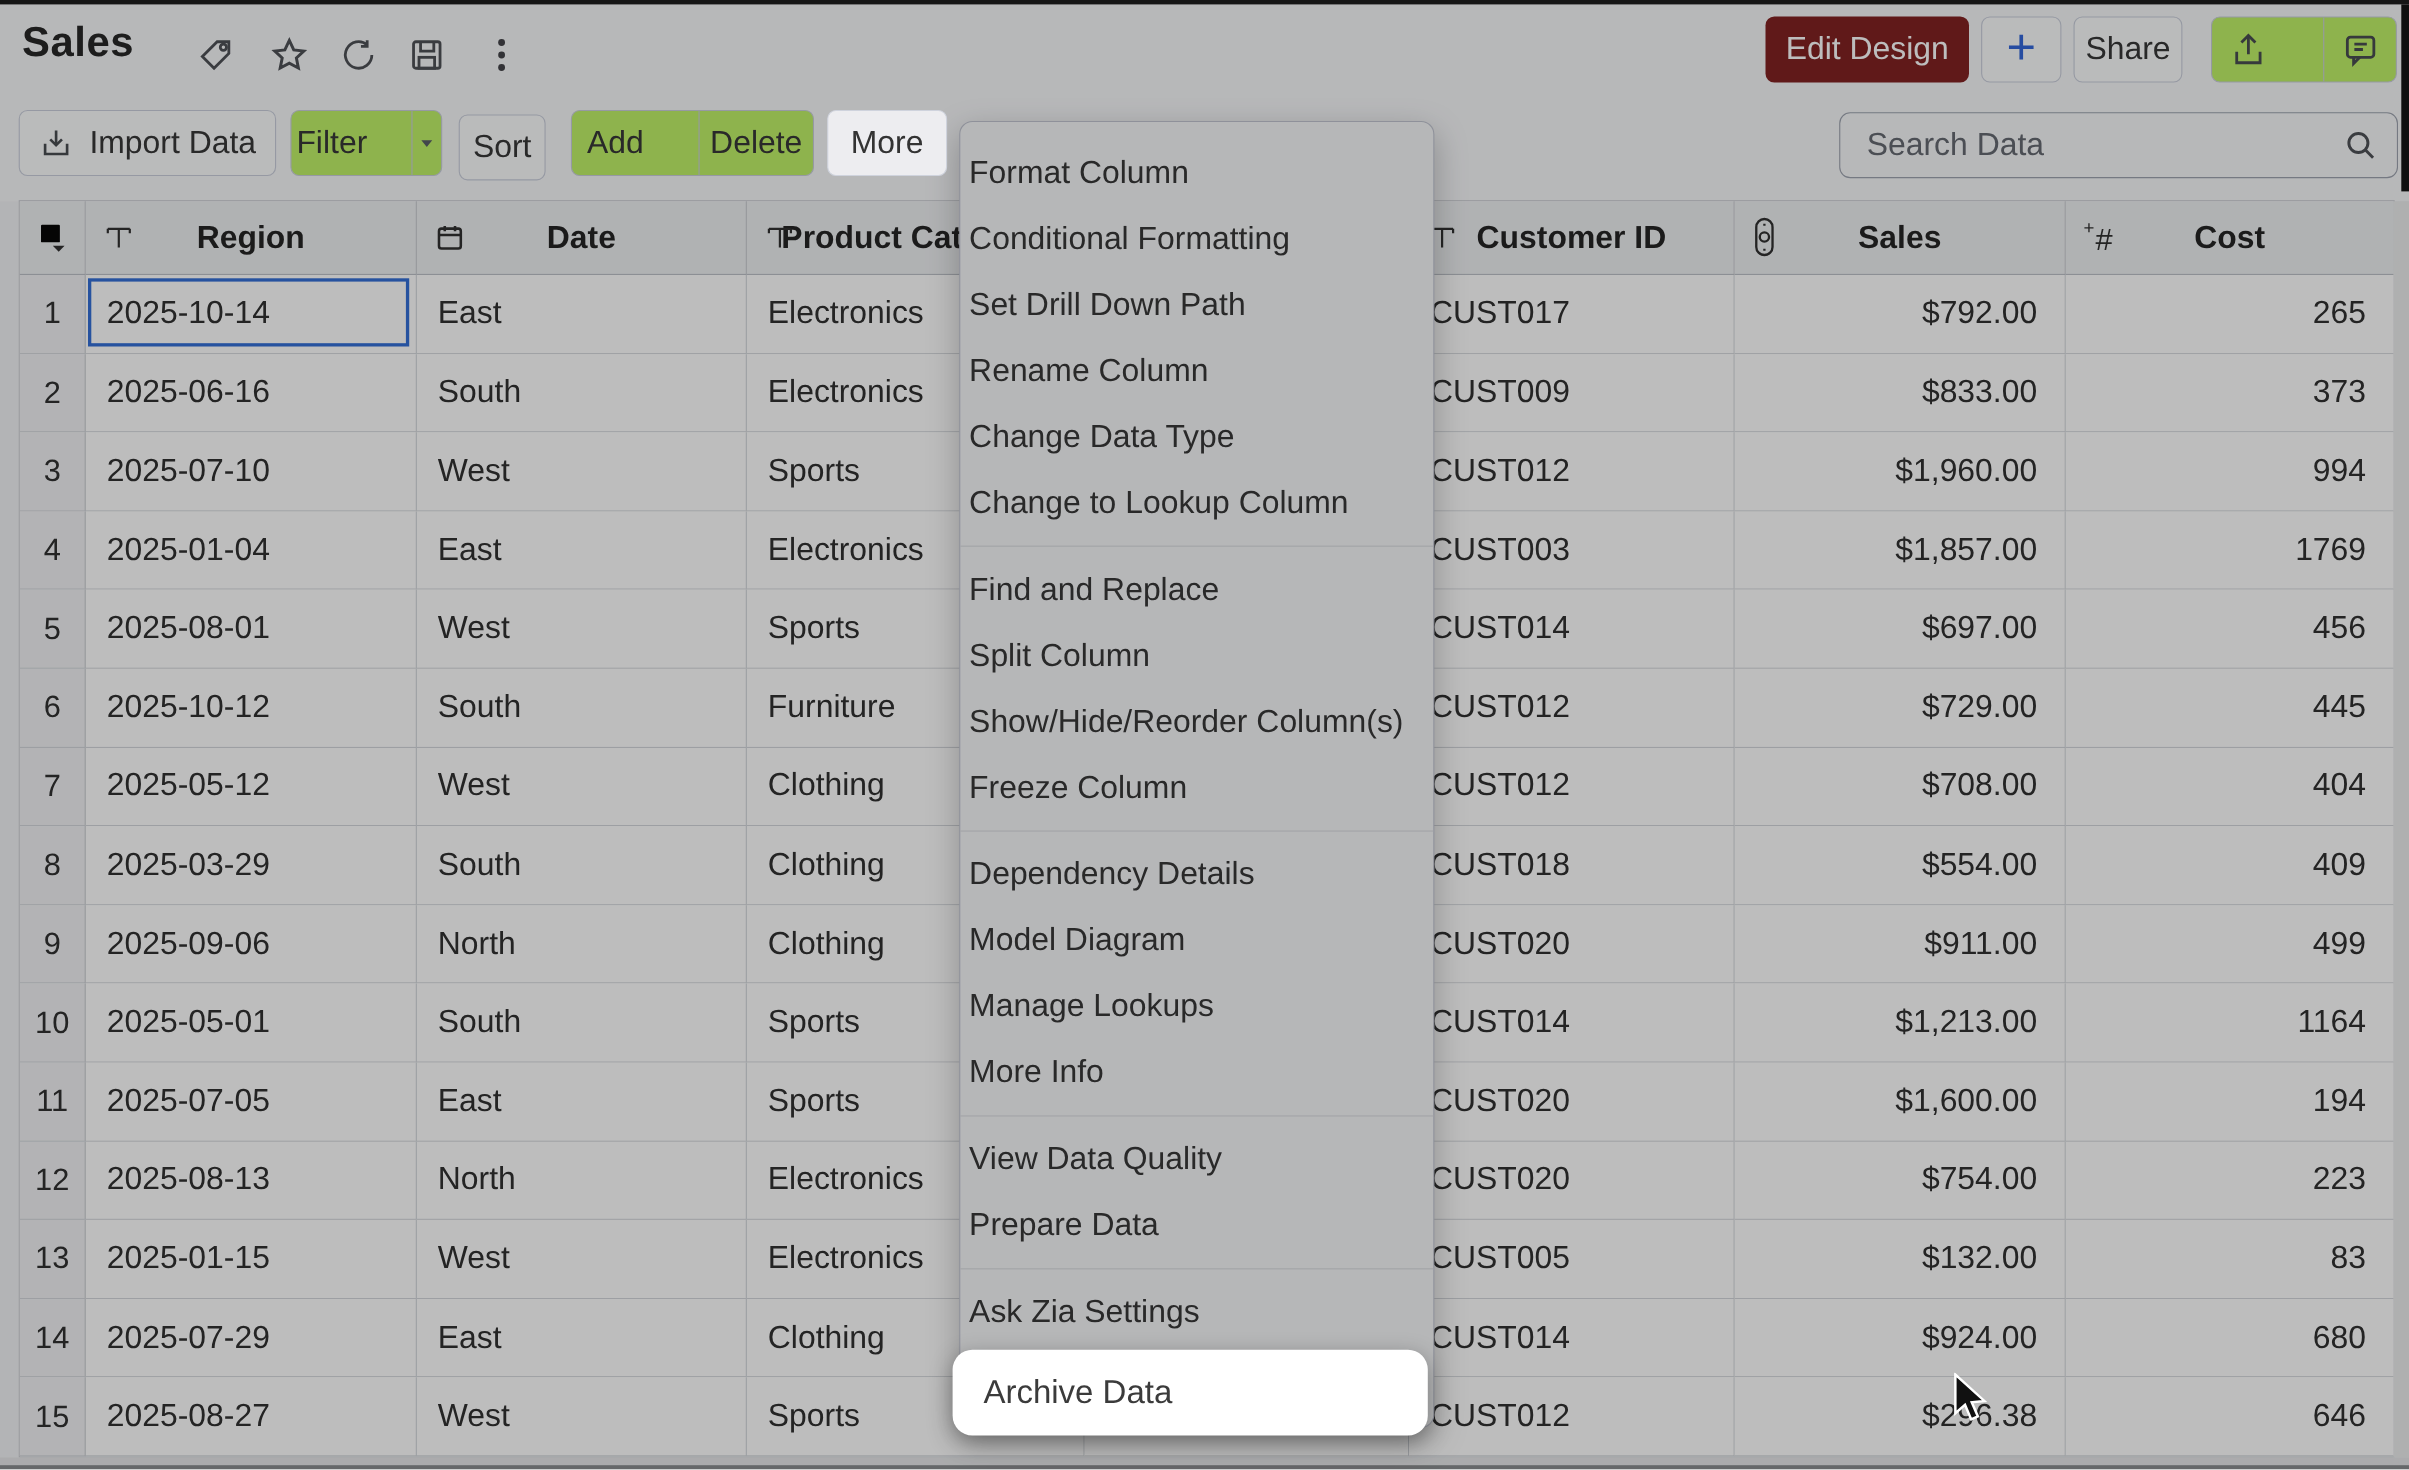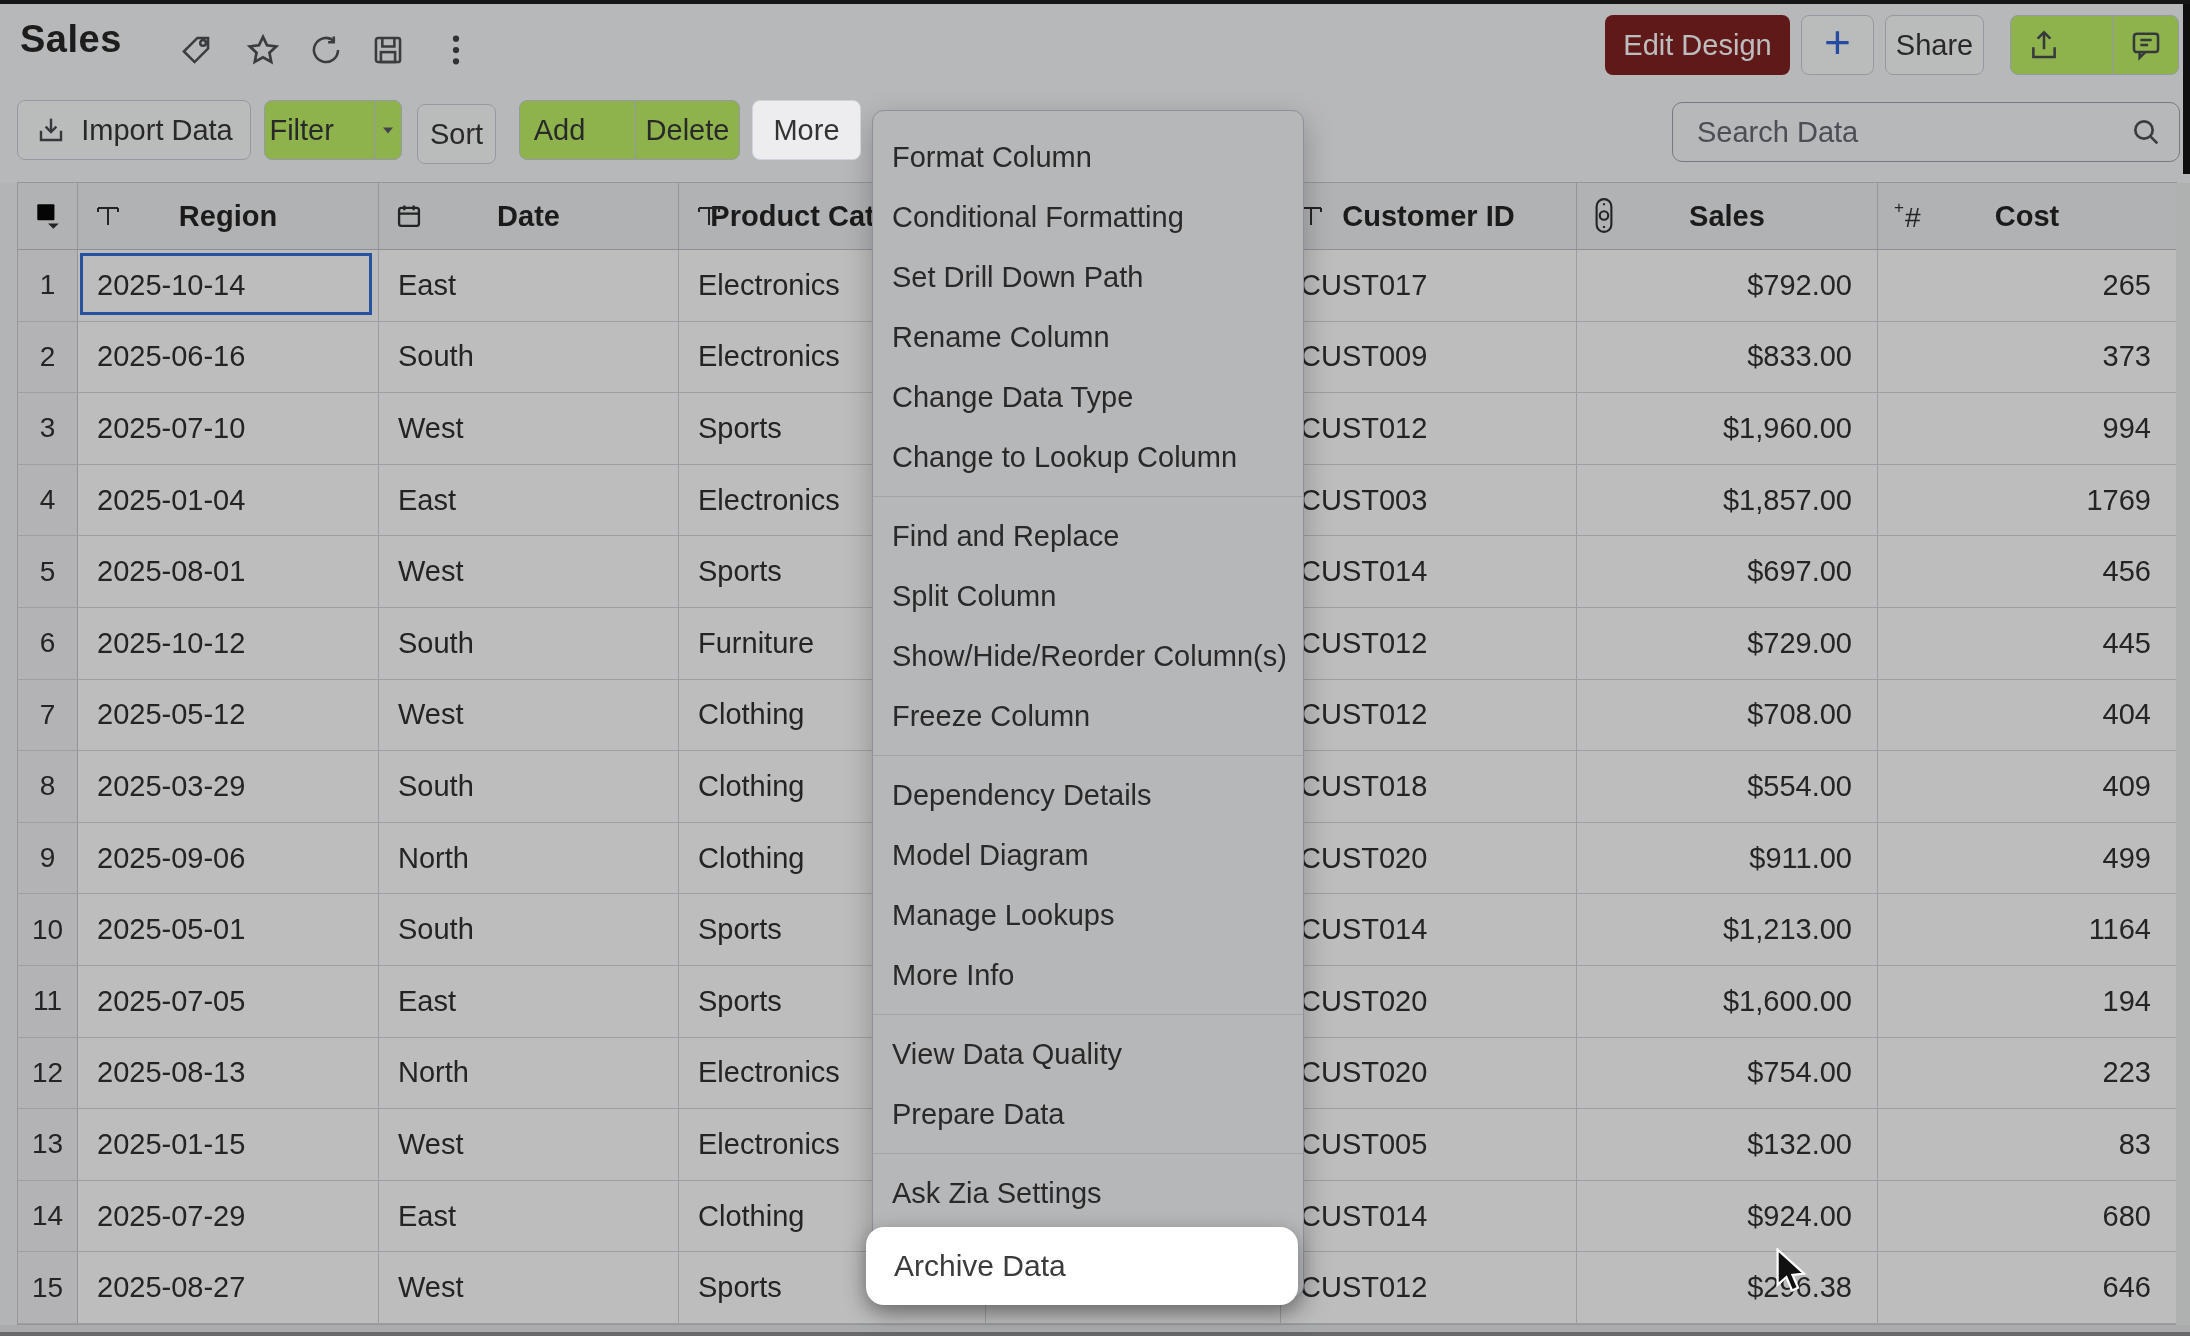--- a/index.html
+++ b/index.html
@@ -52,21 +52,21 @@
   .c.num { justify-content:flex-end; padding-right:25px; padding-left:0; }
   .c.rn { justify-content:center; padding:0; background:#f1f2f4; border-right:1px solid #c2c6cc; font-size:28px; color:#2b2b2b; }
   .last-col { border-right:none; }
   .sel-rect { position:absolute; left:80px; top:253px; width:292px; height:62px; border:3px solid #2e6bd6; z-index:6; }
   .right-gutter { position:absolute; left:2176px; top:183px; width:14px; height:1142px; background:#eceded; z-index:1; }
   .bottom-strip { position:absolute; left:0; top:1325px; width:2190px; height:11px; background:#e6e7e9; border-bottom:4px solid #87898c; z-index:2; }
 
   
   .menu { position:absolute; left:872px; top:110px; width:432px; background:#f6f7f9; border:1px solid #bfc3cf;
           border-radius:12px; box-shadow:0 10px 30px rgba(0,0,0,0.25); padding:16px 0 14px 0; z-index:20; }
-  .menu-item { height:60px; line-height:60px; padding-left:19px; font-size:29px; color:#333;
+  .menu-item { height:60px; line-height:60px; padding-left:8px; font-size:29px; color:#333;
                white-space:nowrap; overflow:hidden; }
   .menu-divider { height:1px; background:#d9dbe0; margin:9px 0; }
 
   
   .dim { position:absolute; inset:0; background:rgba(17,17,17,0.28); z-index:40; }
   .spotlight { position:absolute; left:866px; top:1227px; width:432px; height:78px; background:#ffffff;
                border-radius:18px; box-shadow:0 6px 20px rgba(0,0,0,0.35); display:flex; align-items:center;
                padding-left:28px; font-size:30px; color:#3b3b3b; z-index:50; }
   .cursor { position:absolute; left:1772px; top:1248px; z-index:60; }
 </style>

